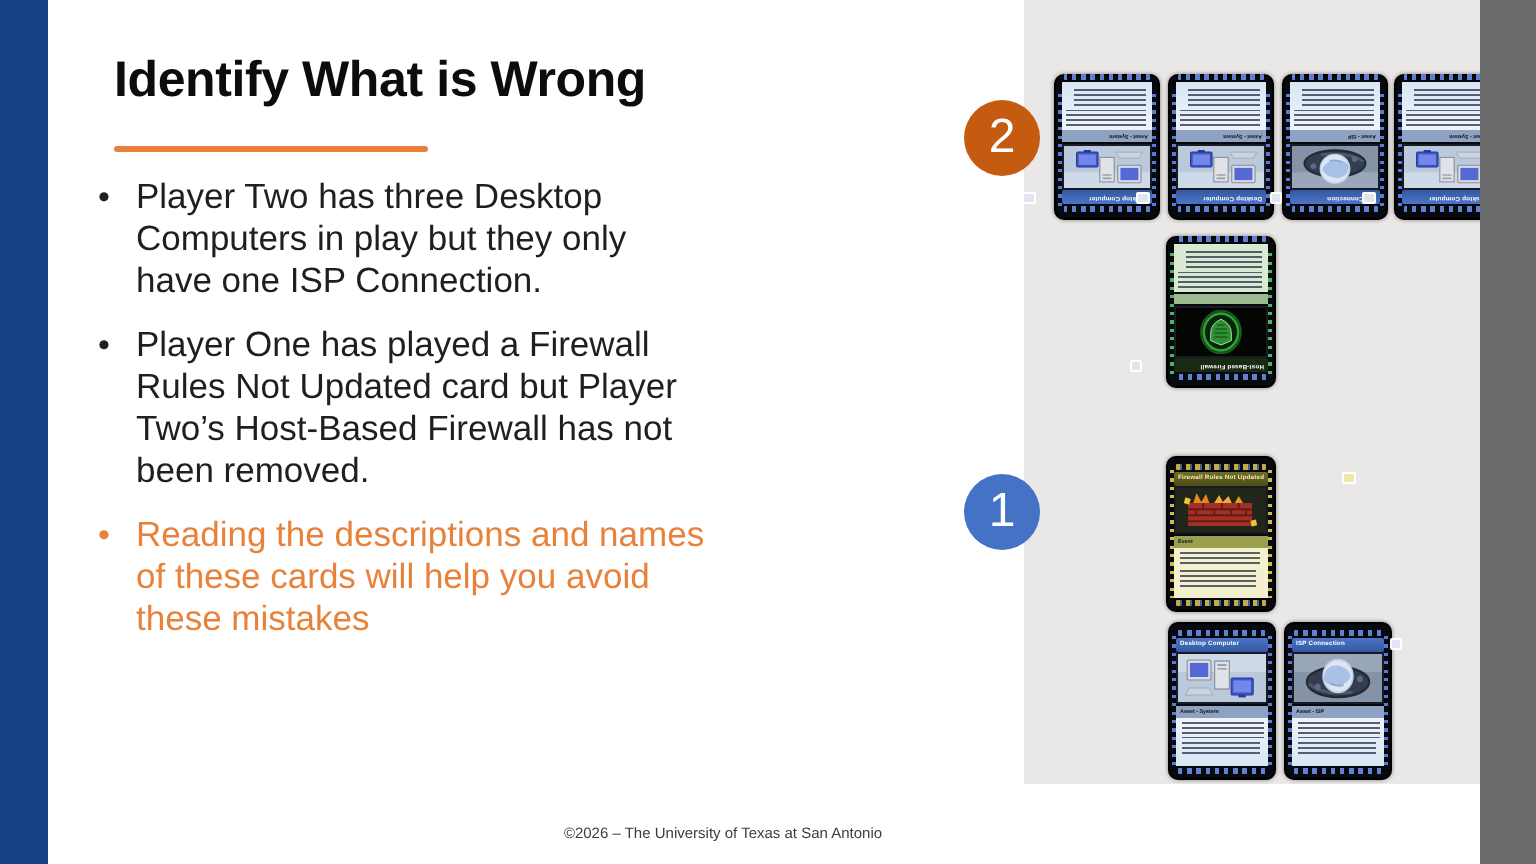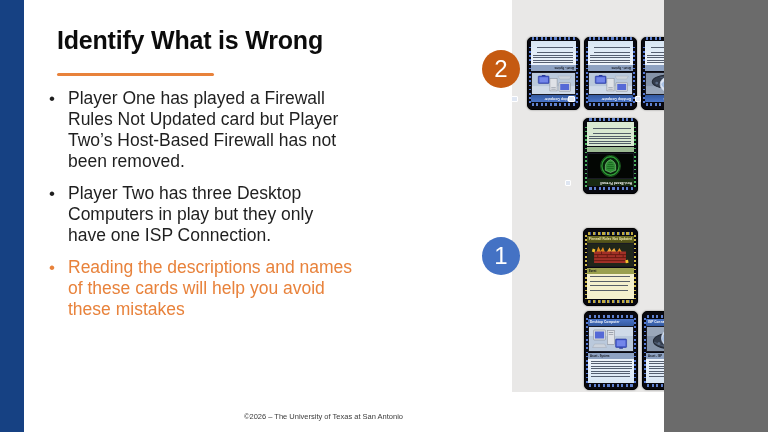--- a/index.html
+++ b/index.html
@@ -1,16 +1,16 @@
 <!DOCTYPE html>
 <html><head>
 <meta charset="utf-8">
 <style>
   html,body{margin:0;padding:0;background:#6b6b6b;}
-  .stage{position:relative;width:664px;height:432px;background:#ffffff;overflow:hidden;
+  .stage{position:relative;width:740px;height:432px;background:#ffffff;overflow:hidden;
          font-family:"Liberation Sans",sans-serif;}
 
   
   .accent-bar{position:absolute;left:0;top:0;width:24px;height:432px;background:#164183;}
 
   
   .card-panel{position:absolute;left:512px;top:0;width:256px;height:392px;background:#E9E8E7;}
 
   
   .title{position:absolute;left:57px;top:26px;width:420px;margin:0;
@@ -90,27 +90,27 @@
 <body>
 
 <div class="stage">
 
   <div class="accent-bar"></div>
 
   <h1 class="title">Identify What is Wrong</h1>
   <div class="title-underline"></div>
 
   <ul class="bullets">
+    <li><span class="btxt">Player Two has three Desktop
+Computers in play but they only
+have one ISP Connection.</span></li>
     <li><span class="btxt">Player One has played a Firewall
 Rules Not Updated card but Player
 Two’s Host-Based Firewall has not
 been removed.</span></li>
-    <li><span class="btxt">Player Two has three Desktop
-Computers in play but they only
-have one ISP Connection.</span></li>
     <li class="highlight"><span class="btxt">Reading the descriptions and names
 of these cards will help you avoid
 these mistakes</span></li>
   </ul>
 
   <div class="card-panel"></div>
 
   <div class="badge badge-2">
       <span>2</span>
     </div>

